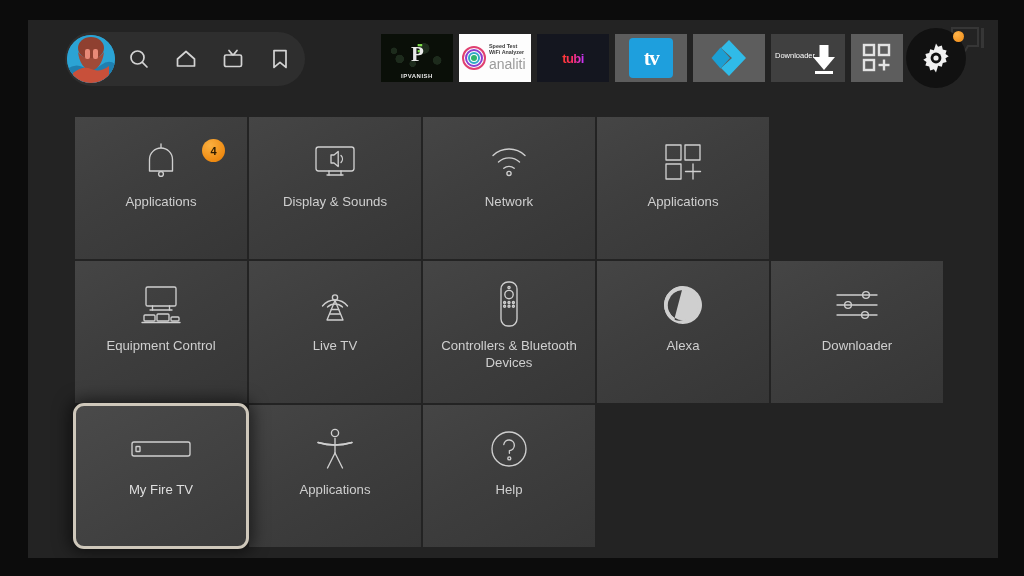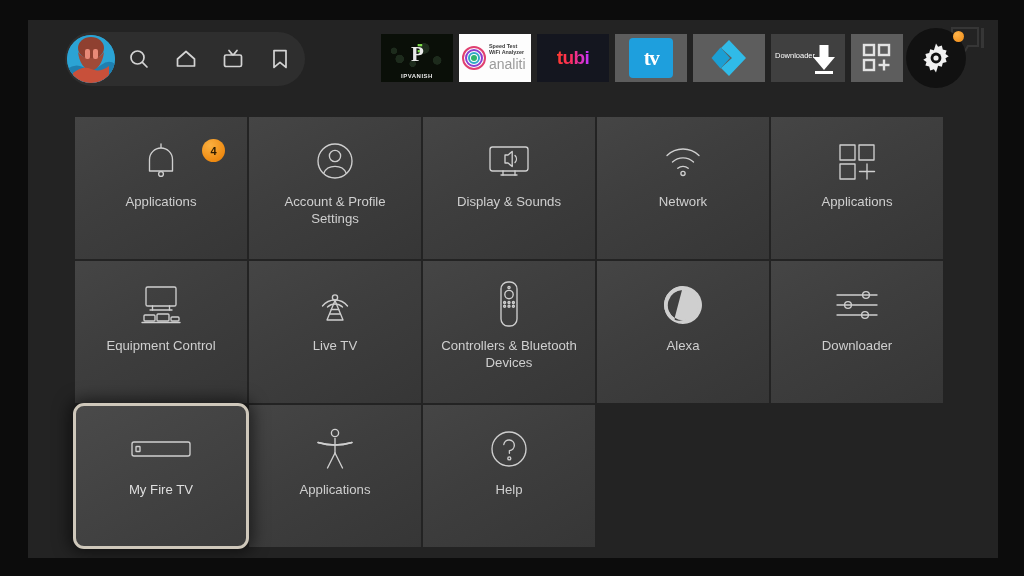--- a/index.html
+++ b/index.html
@@ -114,21 +114,21 @@
   
   .anl { background:#fdfdfd; width:72px; height:48px; display:flex; align-items:center; gap:3px; padding-left:3px; }
   .anl .rings { width:24px; height:24px; position:relative; flex:0 0 24px; }
   .anl .rings i { position:absolute; border-radius:50%; display:block; }
   .anl .txt { line-height:1.05; }
   .anl .t1 { font-size:5.4px; color:#3a3a3a; font-weight:bold; }
   .anl .t2 { font-size:14px; color:#9b9b9b; margin-top:1px; }
 
   
   .tubi { background:#14161f; width:72px; height:48px; display:flex; align-items:center; justify-content:center; }
-  .tubi span { font-size:19px; font-weight:bold; letter-spacing:-.6px;
+  .tubi span { font-size:13px; font-weight:bold; letter-spacing:-.6px;
     background: linear-gradient(90deg,#ff3b2f 0%,#ff2e63 45%,#c434ff 100%);
     -webkit-background-clip: text; background-clip:text; color:transparent; }
 
   
   .atv { width:72px; height:62px; background:#5d5d5d; display:flex; align-items:center; justify-content:center;}
   .atv .sq { width:44px;height:40px;background:#1e9fdd;border-radius:4px;
     display:flex;align-items:center;justify-content:center;
     color:#fff;font-weight:bold;font-size:21px;letter-spacing:-1.5px;font-family:"Liberation Serif",serif;}
 
   
@@ -360,30 +360,20 @@
           <div class="ticon">
             <svg class="tile-icon" width="46" height="46" viewBox="0 0 46 46">
               <path d="M23 6 V9.5"></path>
               <path d="M11.5 33 V21.5 a11.5 11.5 0 0 1 23 0 V33 Z"></path>
               <circle cx="23" cy="36" r="2.4"></circle>
             </svg>
           </div>
           <div class="tlabel">Applications</div>
         </div>
 
-        <div class="tile">
-          <div class="ticon">
-            <svg class="tile-icon" width="46" height="46" viewBox="0 0 46 46">
-              <circle cx="23" cy="23" r="17"></circle>
-              <circle cx="23" cy="18" r="5.6"></circle>
-              <path d="M11.8 35.2 a11.8 10 0 0 1 22.4 0"></path>
-            </svg>
-          </div>
-          <div class="tlabel">Account &amp; Profile Settings</div>
-        </div>
 
         <div class="tile">
           <div class="ticon">
             <svg class="tile-icon" width="50" height="42" viewBox="0 0 50 42">
               <rect x="6" y="7" width="38" height="24" rx="2.4"></rect>
               <line x1="17" y1="35" x2="33" y2="35"></line>
               <line x1="19" y1="31" x2="19" y2="35"></line>
               <line x1="31" y1="31" x2="31" y2="35"></line>
               <path d="M21 15 h3 l4.2 -3.6 v15.2 L24 23 h-3 Z"></path>
               <path d="M31 15.5 a5 5 0 0 1 0 7"></path>

